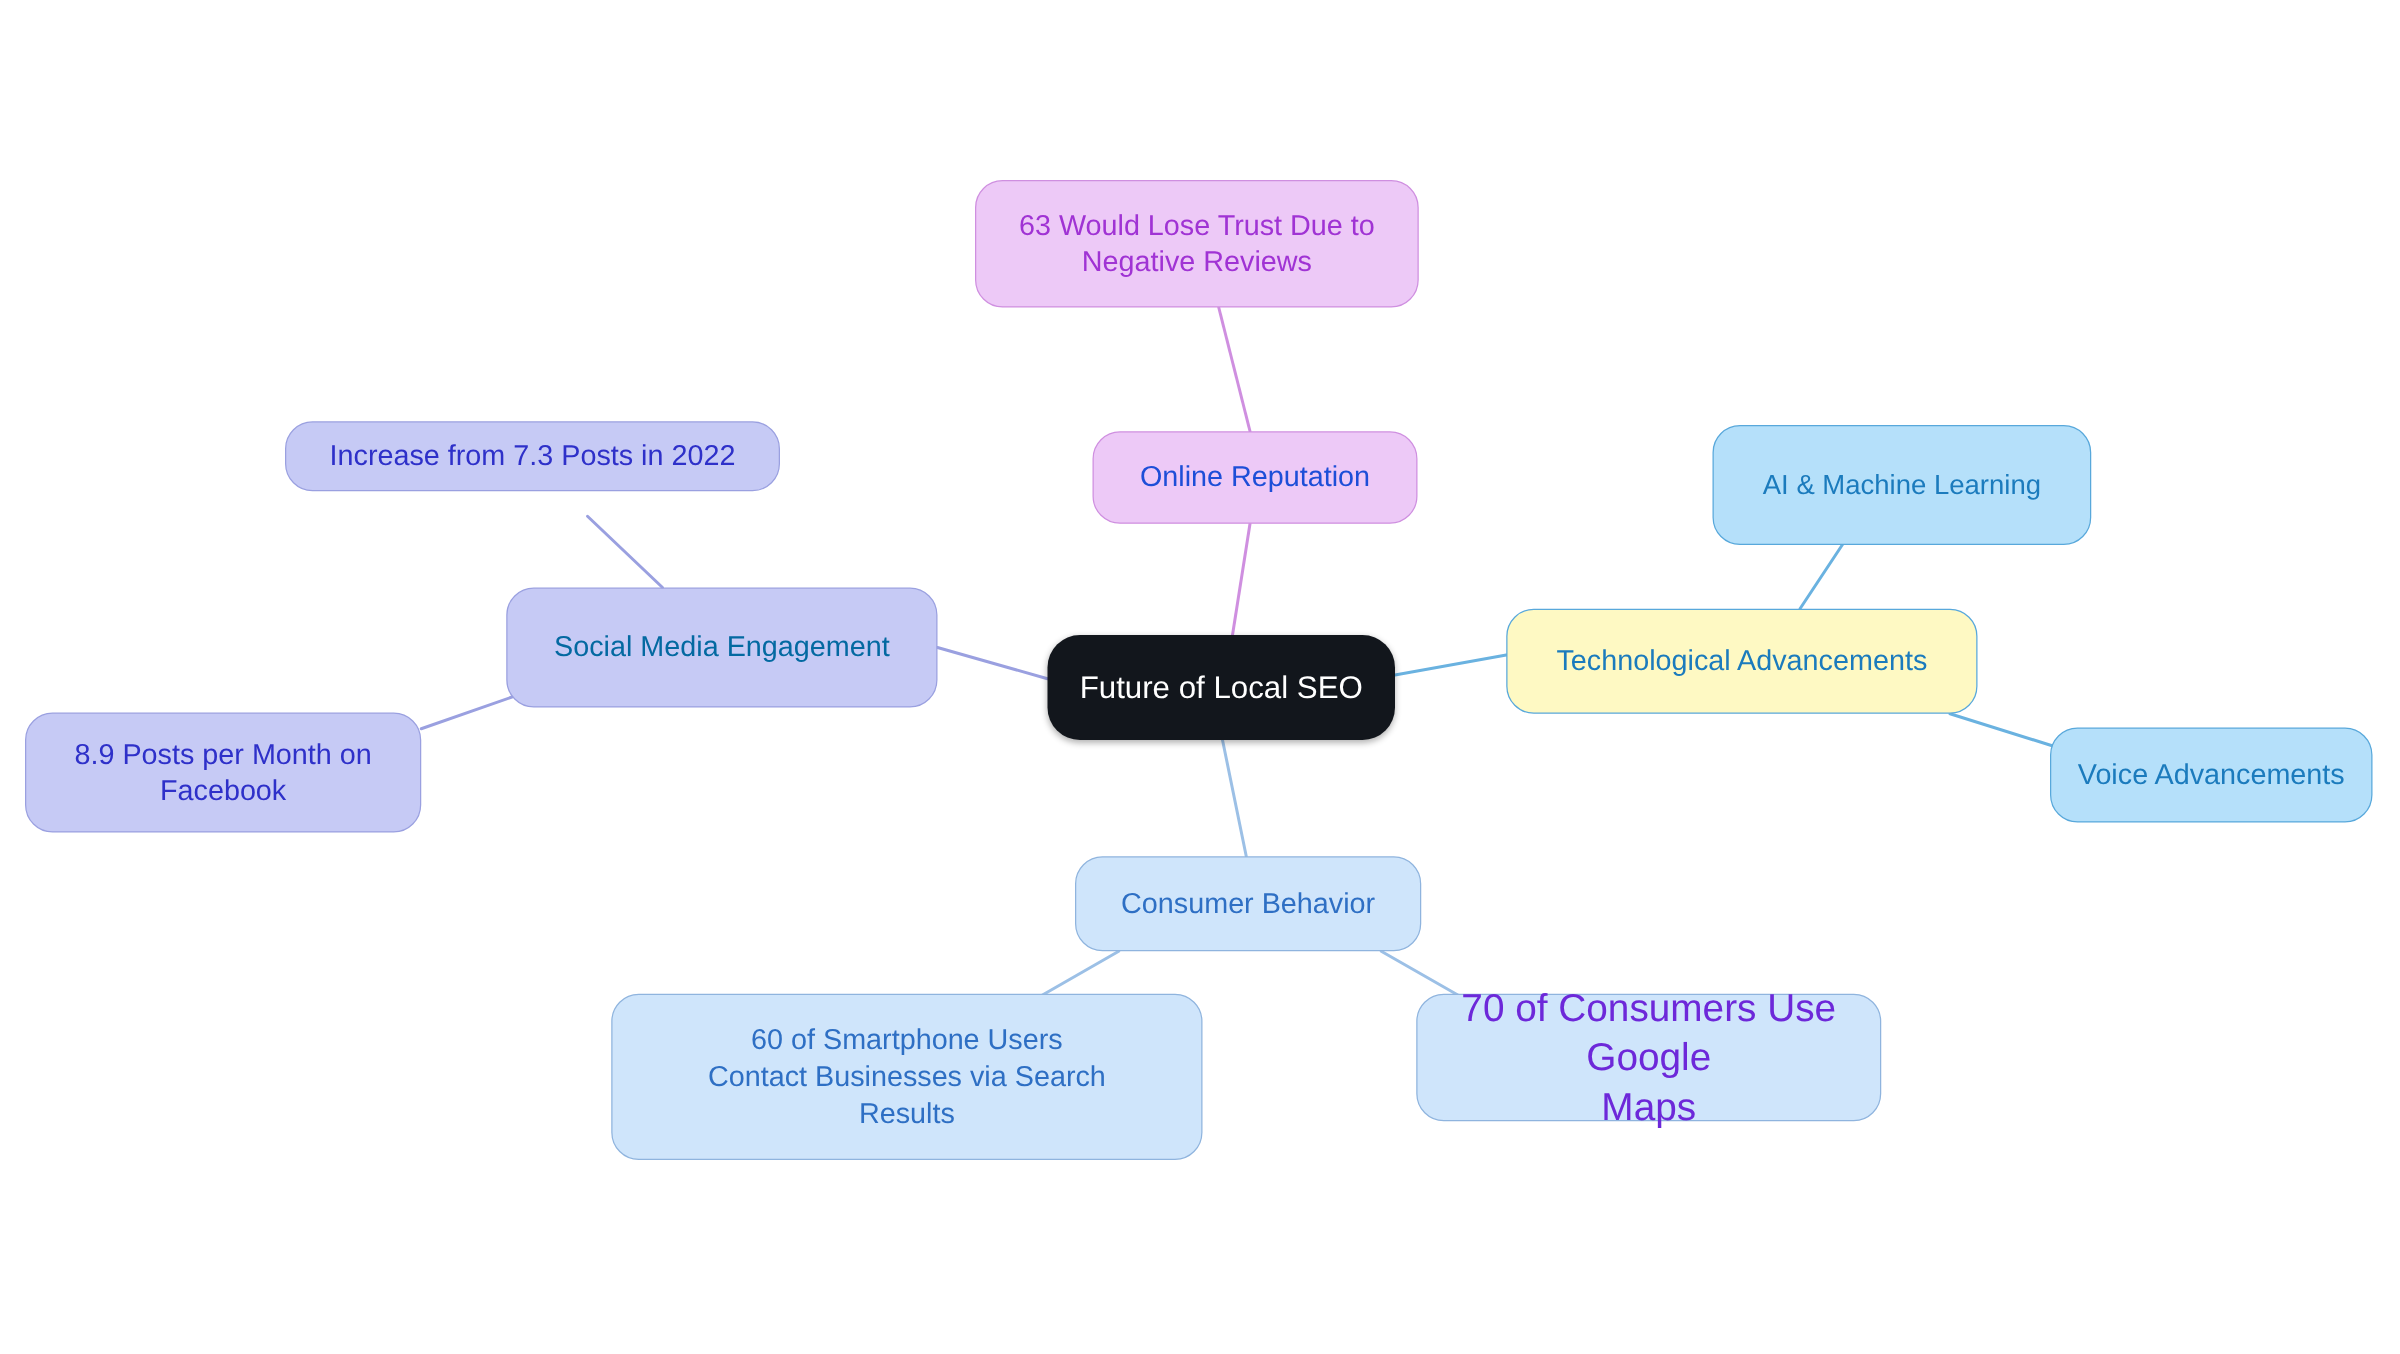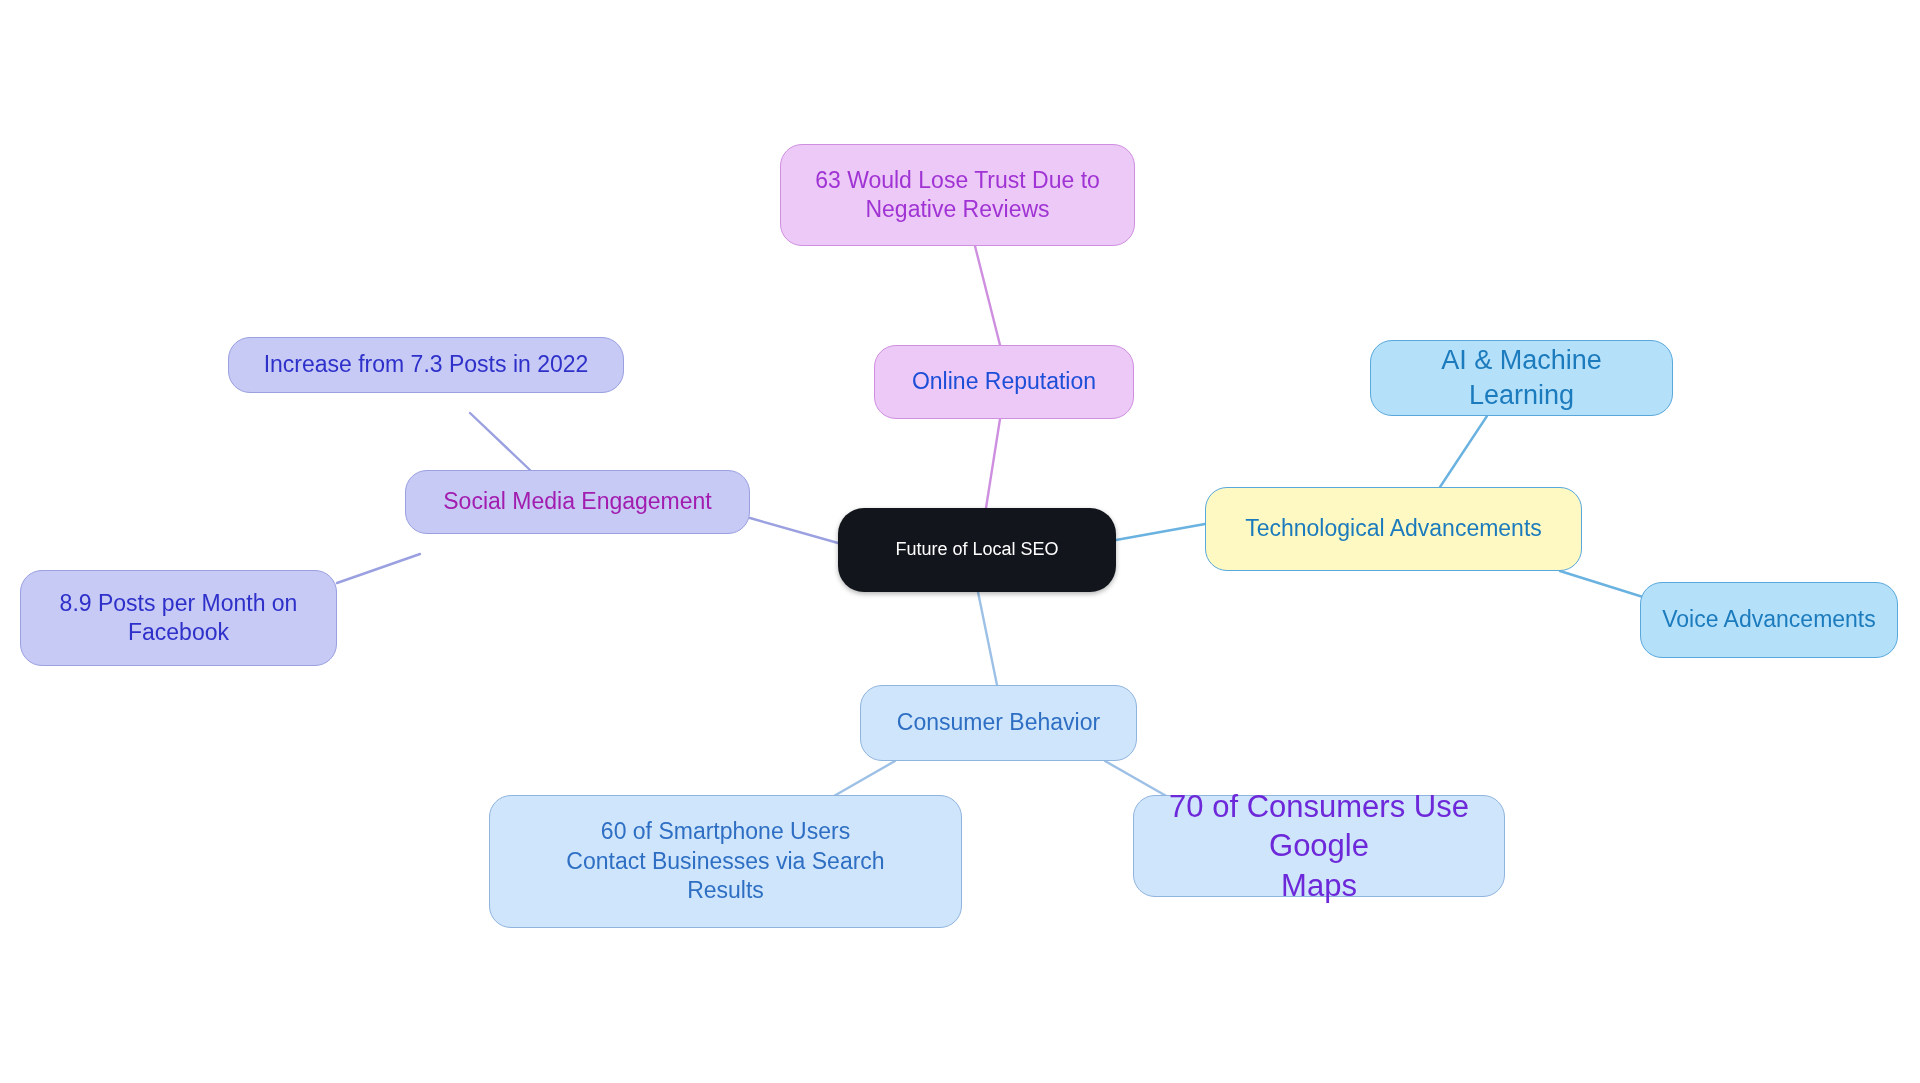--- a/index.html
+++ b/index.html
@@ -60,44 +60,44 @@
       <line x1="530" y1="470" x2="470" y2="413" stroke="#9aa0e0" stroke-width="2.4" stroke-linecap="round"></line>
       <line x1="420" y1="554" x2="337" y2="583" stroke="#9aa0e0" stroke-width="2.4" stroke-linecap="round"></line>
       <line x1="1116" y1="540" x2="1205" y2="524" stroke="#6ab2e0" stroke-width="2.4" stroke-linecap="round"></line>
       <line x1="1440" y1="487" x2="1487" y2="416" stroke="#6ab2e0" stroke-width="2.4" stroke-linecap="round"></line>
       <line x1="1560" y1="571" x2="1643" y2="597" stroke="#6ab2e0" stroke-width="2.4" stroke-linecap="round"></line>
       <line x1="978" y1="592" x2="997" y2="685" stroke="#9cc0e6" stroke-width="2.4" stroke-linecap="round"></line>
       <line x1="895" y1="761" x2="827" y2="800" stroke="#9cc0e6" stroke-width="2.4" stroke-linecap="round"></line>
       <line x1="1105" y1="761" x2="1168" y2="797" stroke="#9cc0e6" stroke-width="2.4" stroke-linecap="round"></line>
     </svg>
   <div id="node-layer">
-      <div class="node node-root" style="left: 838px; top: 508px; width: 278px; height: 84px; background: rgb(18, 22, 28); border-color: rgb(18, 22, 28); color: rgb(255, 255, 255); font-size: 18px;">
+      <div class="node node-root" style="left: 838px; top: 508px; width: 278px; height: 84px; background: rgb(18, 22, 28); border-color: rgb(18, 22, 28); color: rgb(255, 255, 255); font-size: 25px;">
         <span class="node-label">Future of Local SEO</span>
       </div>
       <div class="node" style="left: 874px; top: 345px; width: 260px; height: 74px; background: rgb(237, 201, 247); border-color: rgb(207, 143, 224); color: #1d4ed8; font-size: 23px;">
         <span class="node-label">Online Reputation</span>
       </div>
       <div class="node" style="left: 780px; top: 144px; width: 355px; height: 102px; background: rgb(237, 201, 247); border-color: rgb(207, 143, 224); color: rgb(160, 51, 212); font-size: 23px;">
         <span class="node-label">63 Would Lose Trust Due to
 Negative Reviews</span>
       </div>
-      <div class="node" style="left: 405px; top: 470px; width: 345px; height: 64px; background: rgb(198, 202, 245); border-color: rgb(154, 160, 224); color: #a21caf; font-size: 23px;">
+      <div class="node" style="left: 405px; top: 470px; width: 345px; height: 96px; background: rgb(198, 202, 245); border-color: rgb(154, 160, 224); color: #0369a1; font-size: 23px;">
         <span class="node-label">Social Media Engagement</span>
       </div>
       <div class="node" style="left: 228px; top: 337px; width: 396px; height: 56px; background: rgb(198, 202, 245); border-color: rgb(154, 160, 224); color: rgb(46, 48, 201); font-size: 23px;">
         <span class="node-label">Increase from 7.3 Posts in 2022</span>
       </div>
       <div class="node" style="left: 20px; top: 570px; width: 317px; height: 96px; background: rgb(198, 202, 245); border-color: rgb(154, 160, 224); color: rgb(46, 48, 201); font-size: 23px;">
         <span class="node-label">8.9 Posts per Month on
 Facebook</span>
       </div>
       <div class="node" style="left: 1205px; top: 487px; width: 377px; height: 84px; background: #fef9c3; border-color: rgb(88, 168, 219); color: rgb(27, 123, 189); font-size: 23px;">
         <span class="node-label">Technological Advancements</span>
       </div>
-      <div class="node" style="left: 1370px; top: 340px; width: 303px; height: 76px; background: rgb(181, 224, 250); border-color: rgb(88, 168, 219); color: rgb(27, 123, 189); font-size: 27px;">
+      <div class="node" style="left: 1370px; top: 340px; width: 303px; height: 96px; background: rgb(181, 224, 250); border-color: rgb(88, 168, 219); color: rgb(27, 123, 189); font-size: 22px;">
         <span class="node-label">AI &amp; Machine Learning</span>
       </div>
       <div class="node" style="left: 1640px; top: 582px; width: 258px; height: 76px; background: rgb(181, 224, 250); border-color: rgb(88, 168, 219); color: rgb(27, 123, 189); font-size: 23px;">
         <span class="node-label">Voice Advancements</span>
       </div>
       <div class="node" style="left: 860px; top: 685px; width: 277px; height: 76px; background: rgb(207, 229, 251); border-color: rgb(143, 180, 222); color: rgb(46, 111, 196); font-size: 23px;">
         <span class="node-label">Consumer Behavior</span>
       </div>
       <div class="node" style="left: 489px; top: 795px; width: 473px; height: 133px; background: rgb(207, 229, 251); border-color: rgb(143, 180, 222); color: rgb(46, 111, 196); font-size: 23px;">
         <span class="node-label">60 of Smartphone Users

